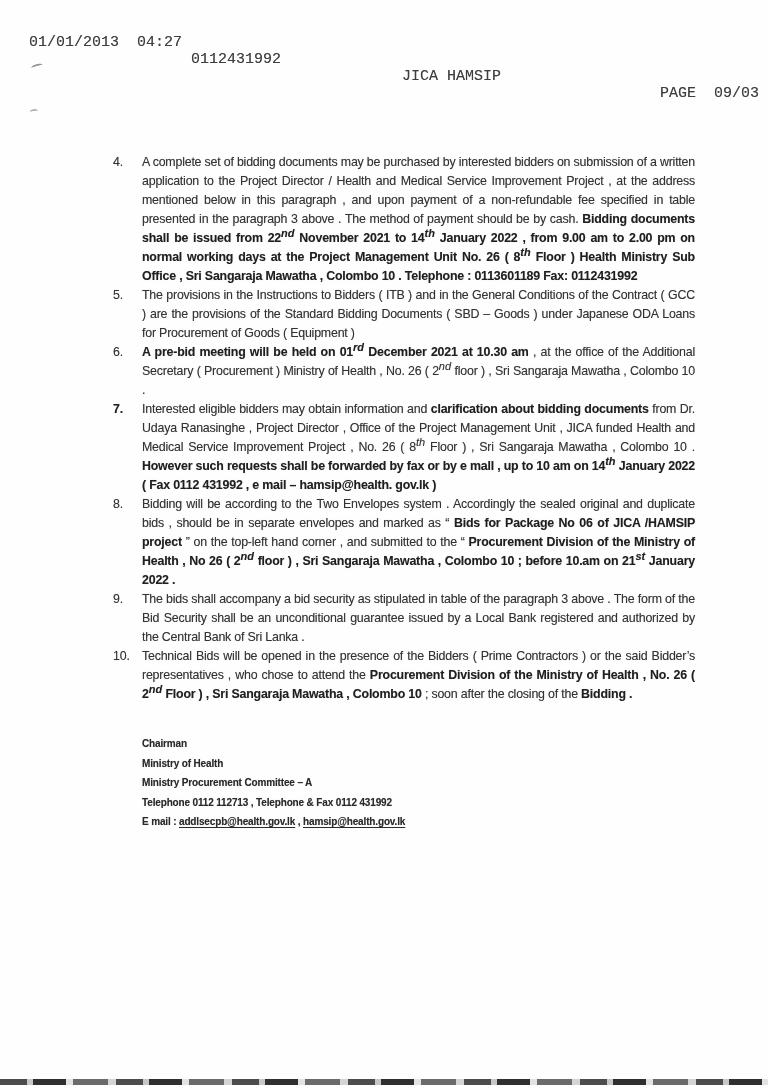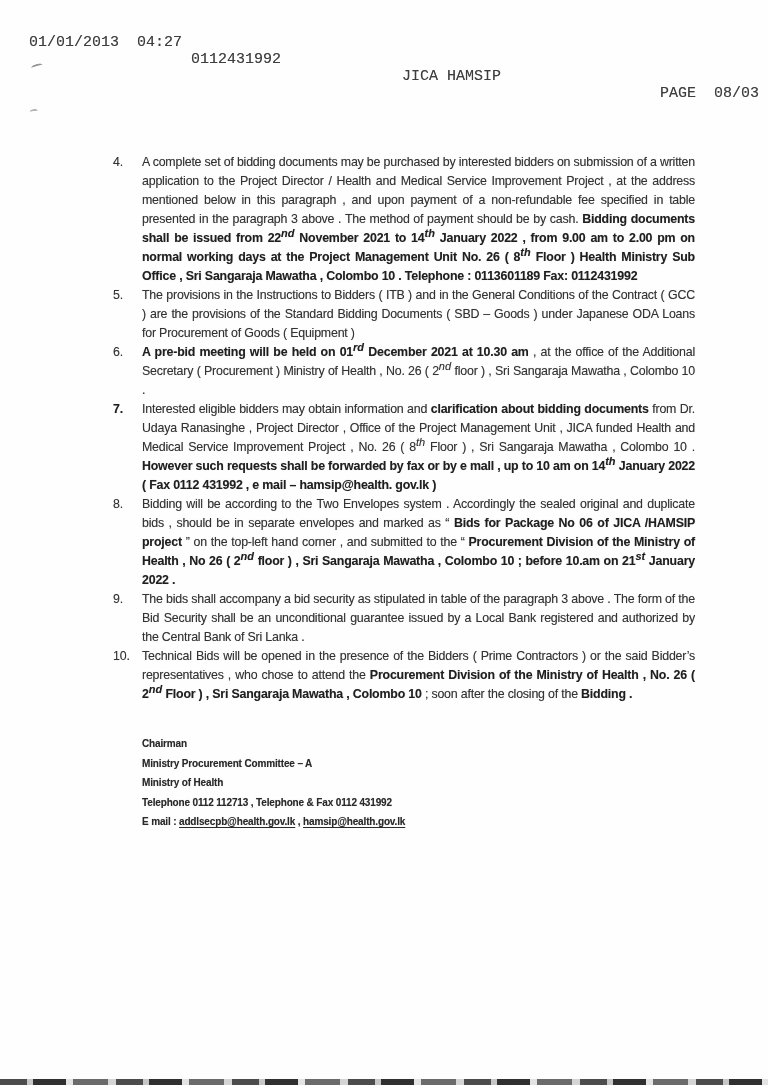--- a/index.html
+++ b/index.html
@@ -56,21 +56,21 @@
 </style>
 </head>
 <body>
 
 <div class="page">
 
   <header class="fax-header">
     <span class="fh-datetime">01/01/2013  04:27</span>
     <span class="fh-number">0112431992</span>
     <span class="fh-title">JICA HAMSIP</span>
-    <span class="fh-page">PAGE  08/03</span>
+    <span class="fh-page">PAGE  09/03</span>
   </header>
 
   <div class="smudge smudge-1"></div>
   <div class="smudge smudge-2"></div>
 
   <main class="doc">
     <div id="items">
         <div class="item">
           <span class="num">4.</span>
           <p class="itext"><span>A complete set of bidding documents may be purchased by interested bidders on submission of a written application to the Project Director / Health and Medical Service Improvement Project , at the address mentioned below in this paragraph , and upon payment of a non-refundable fee specified in table presented in the paragraph 3 above . The method of payment should be by cash. </span><span class="b">Bidding documents shall be issued from 22</span><sup class="b">nd</sup><span class="b"> November 2021 to 14</span><sup class="b">th</sup><span class="b"> January 2022 , from 9.00 am to 2.00 pm on normal working days at the Project Management Unit No. 26 ( 8</span><sup class="b">th</sup><span class="b"> Floor ) Health Ministry Sub Office , Sri Sangaraja Mawatha , Colombo 10 . Telephone : 0113601189 Fax: 0112431992</span></p>
@@ -95,21 +95,21 @@
           <span class="num">9.</span>
           <p class="itext"><span>The bids shall accompany a bid security as stipulated in table of the paragraph 3 above . The form of the Bid Security shall be an unconditional guarantee issued by a Local Bank registered and authorized by the Central Bank of Sri Lanka .</span></p>
         </div>
         <div class="item">
           <span class="num">10.</span>
           <p class="itext"><span>Technical Bids will be opened in the presence of the Bidders ( Prime Contractors ) or the said Bidder’s representatives , who chose to attend the </span><span class="b">Procurement Division of the Ministry of Health , No. 26 ( 2</span><sup class="b">nd</sup><span class="b"> Floor ) , Sri Sangaraja Mawatha , Colombo 10</span><span> ; soon after the closing of the </span><span class="b">Bidding .</span></p>
         </div>
       </div>
     <div id="signature" class="signature">
         <div>Chairman</div>
+        <div>Ministry of Health</div>
         <div>Ministry Procurement Committee – A</div>
-        <div>Ministry of Health</div>
         <div>Telephone 0112 112713 ,  Telephone &amp; Fax 0112 431992</div>
         <div><span>E mail : </span><span class="email">addlsecpb@health.gov.lk</span><span> , </span><span class="email">hamsip@health.gov.lk</span></div>
       </div>
   </main>
 
   <div class="bottom-band"></div>
 </div>
 
 </body></html>

